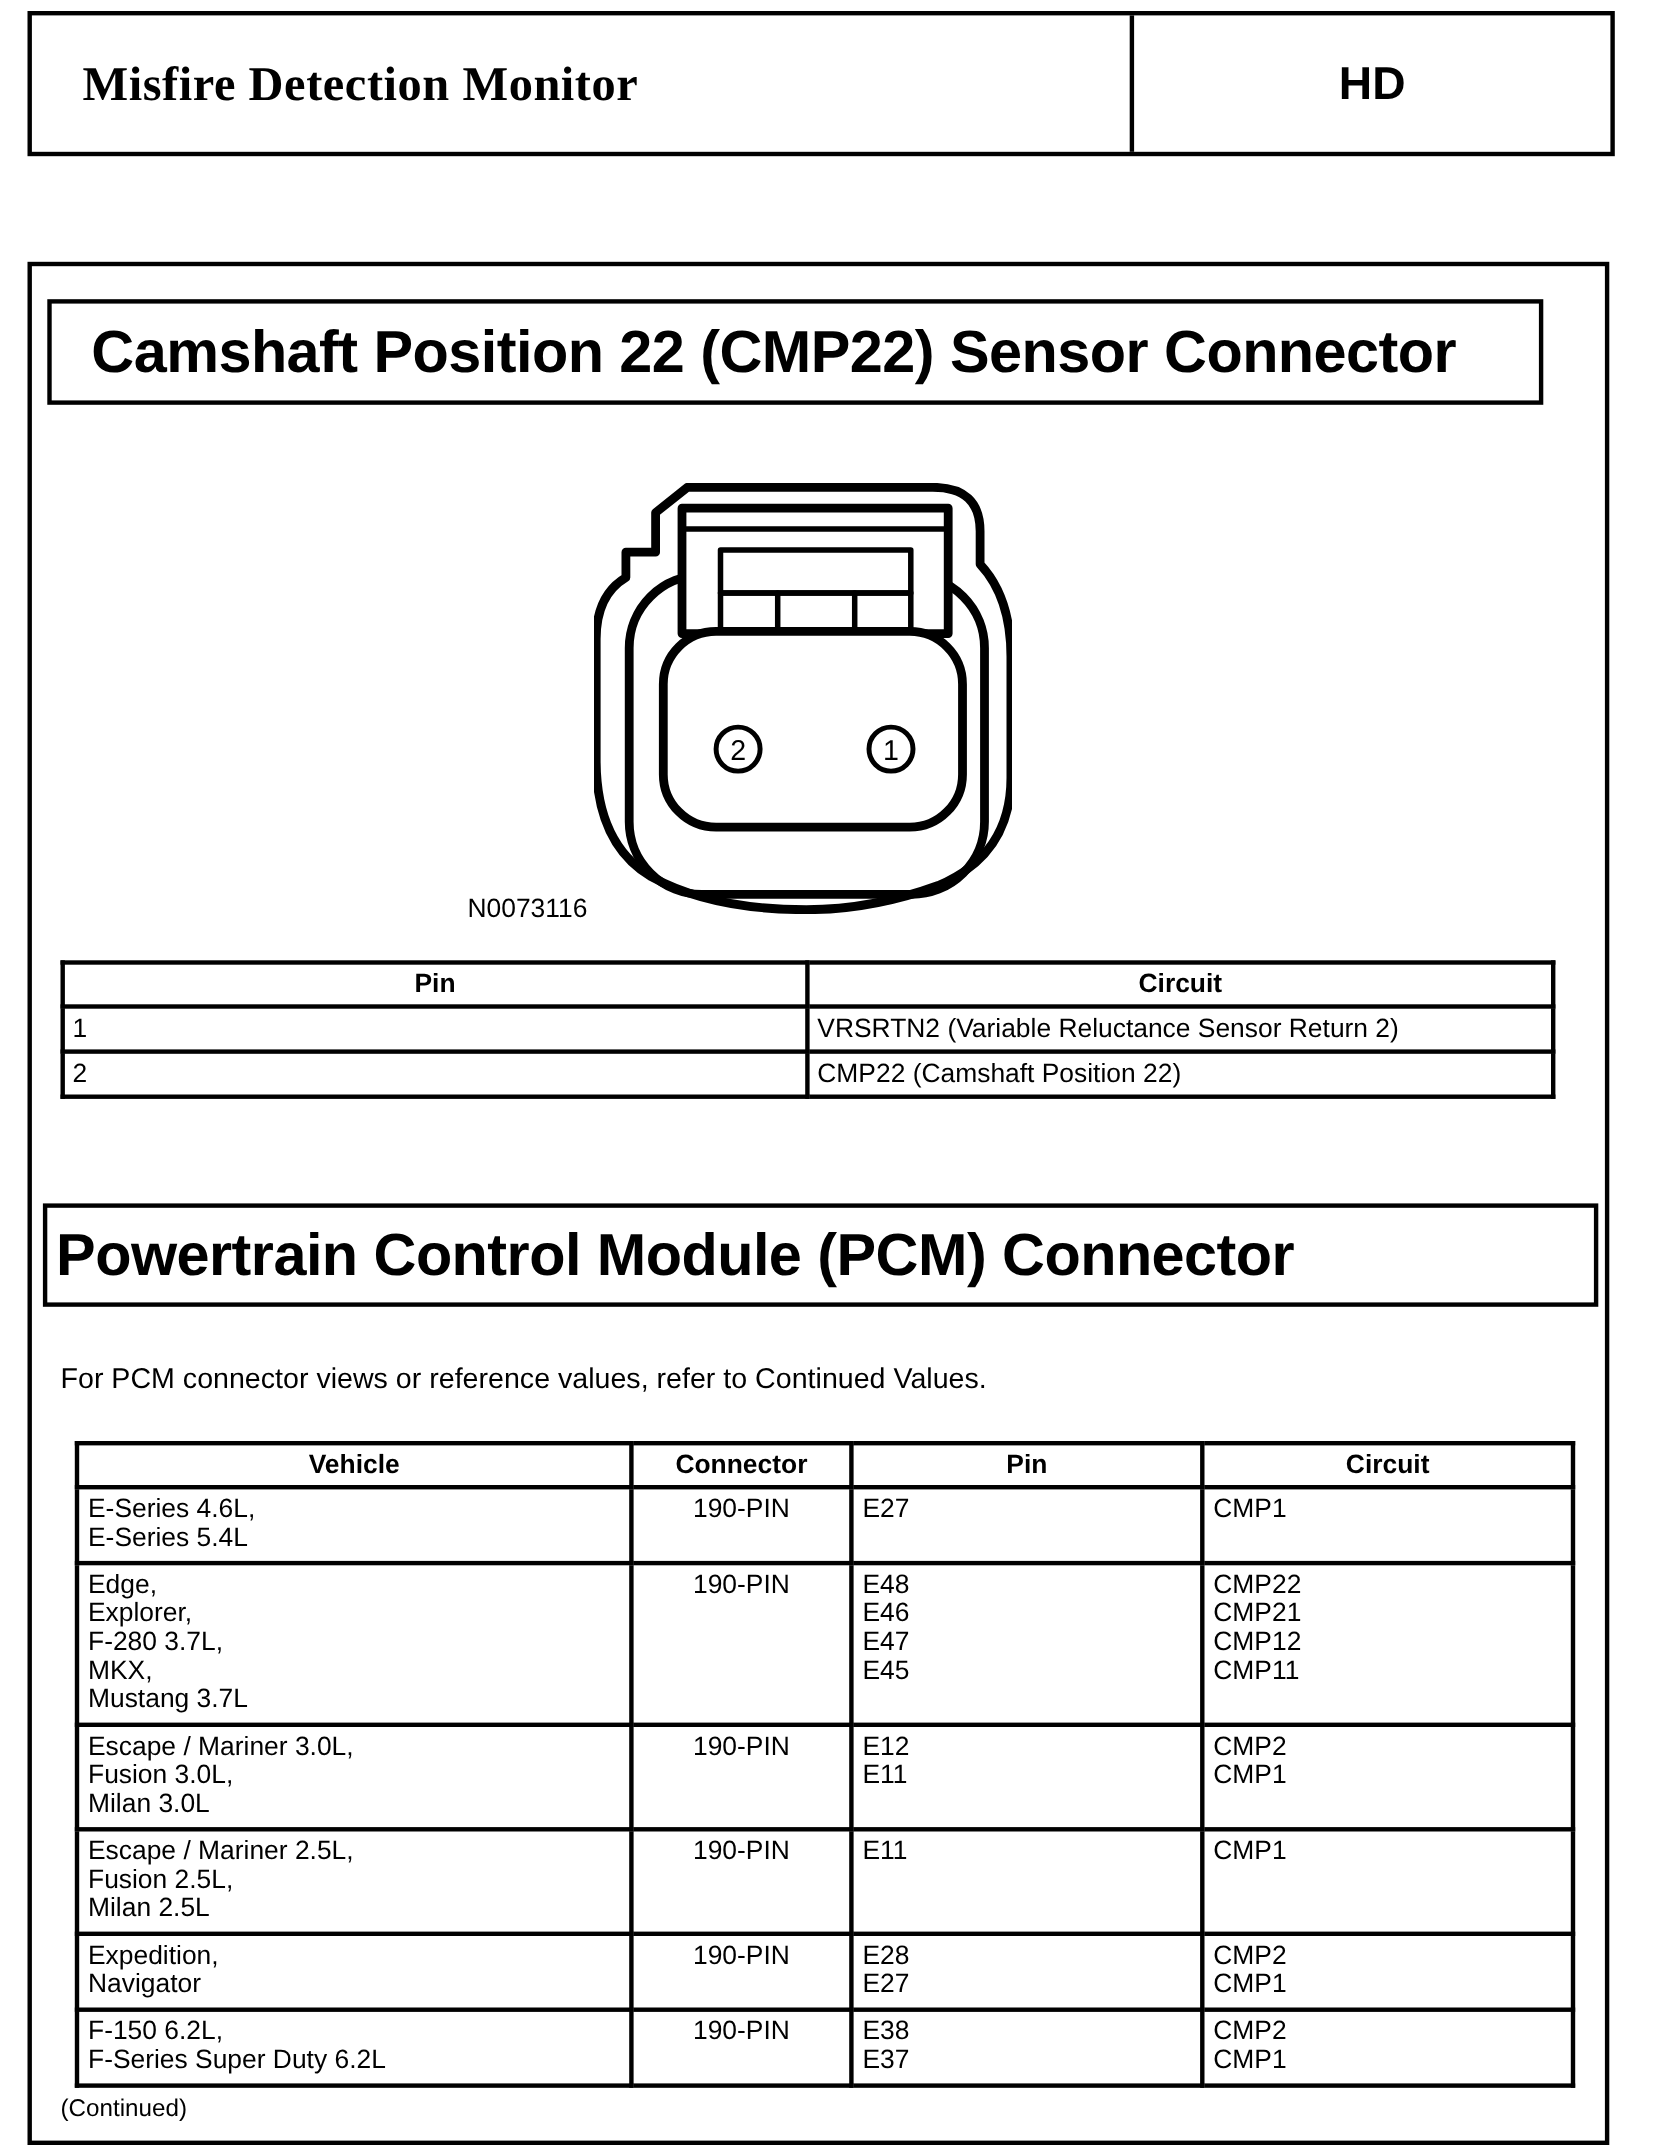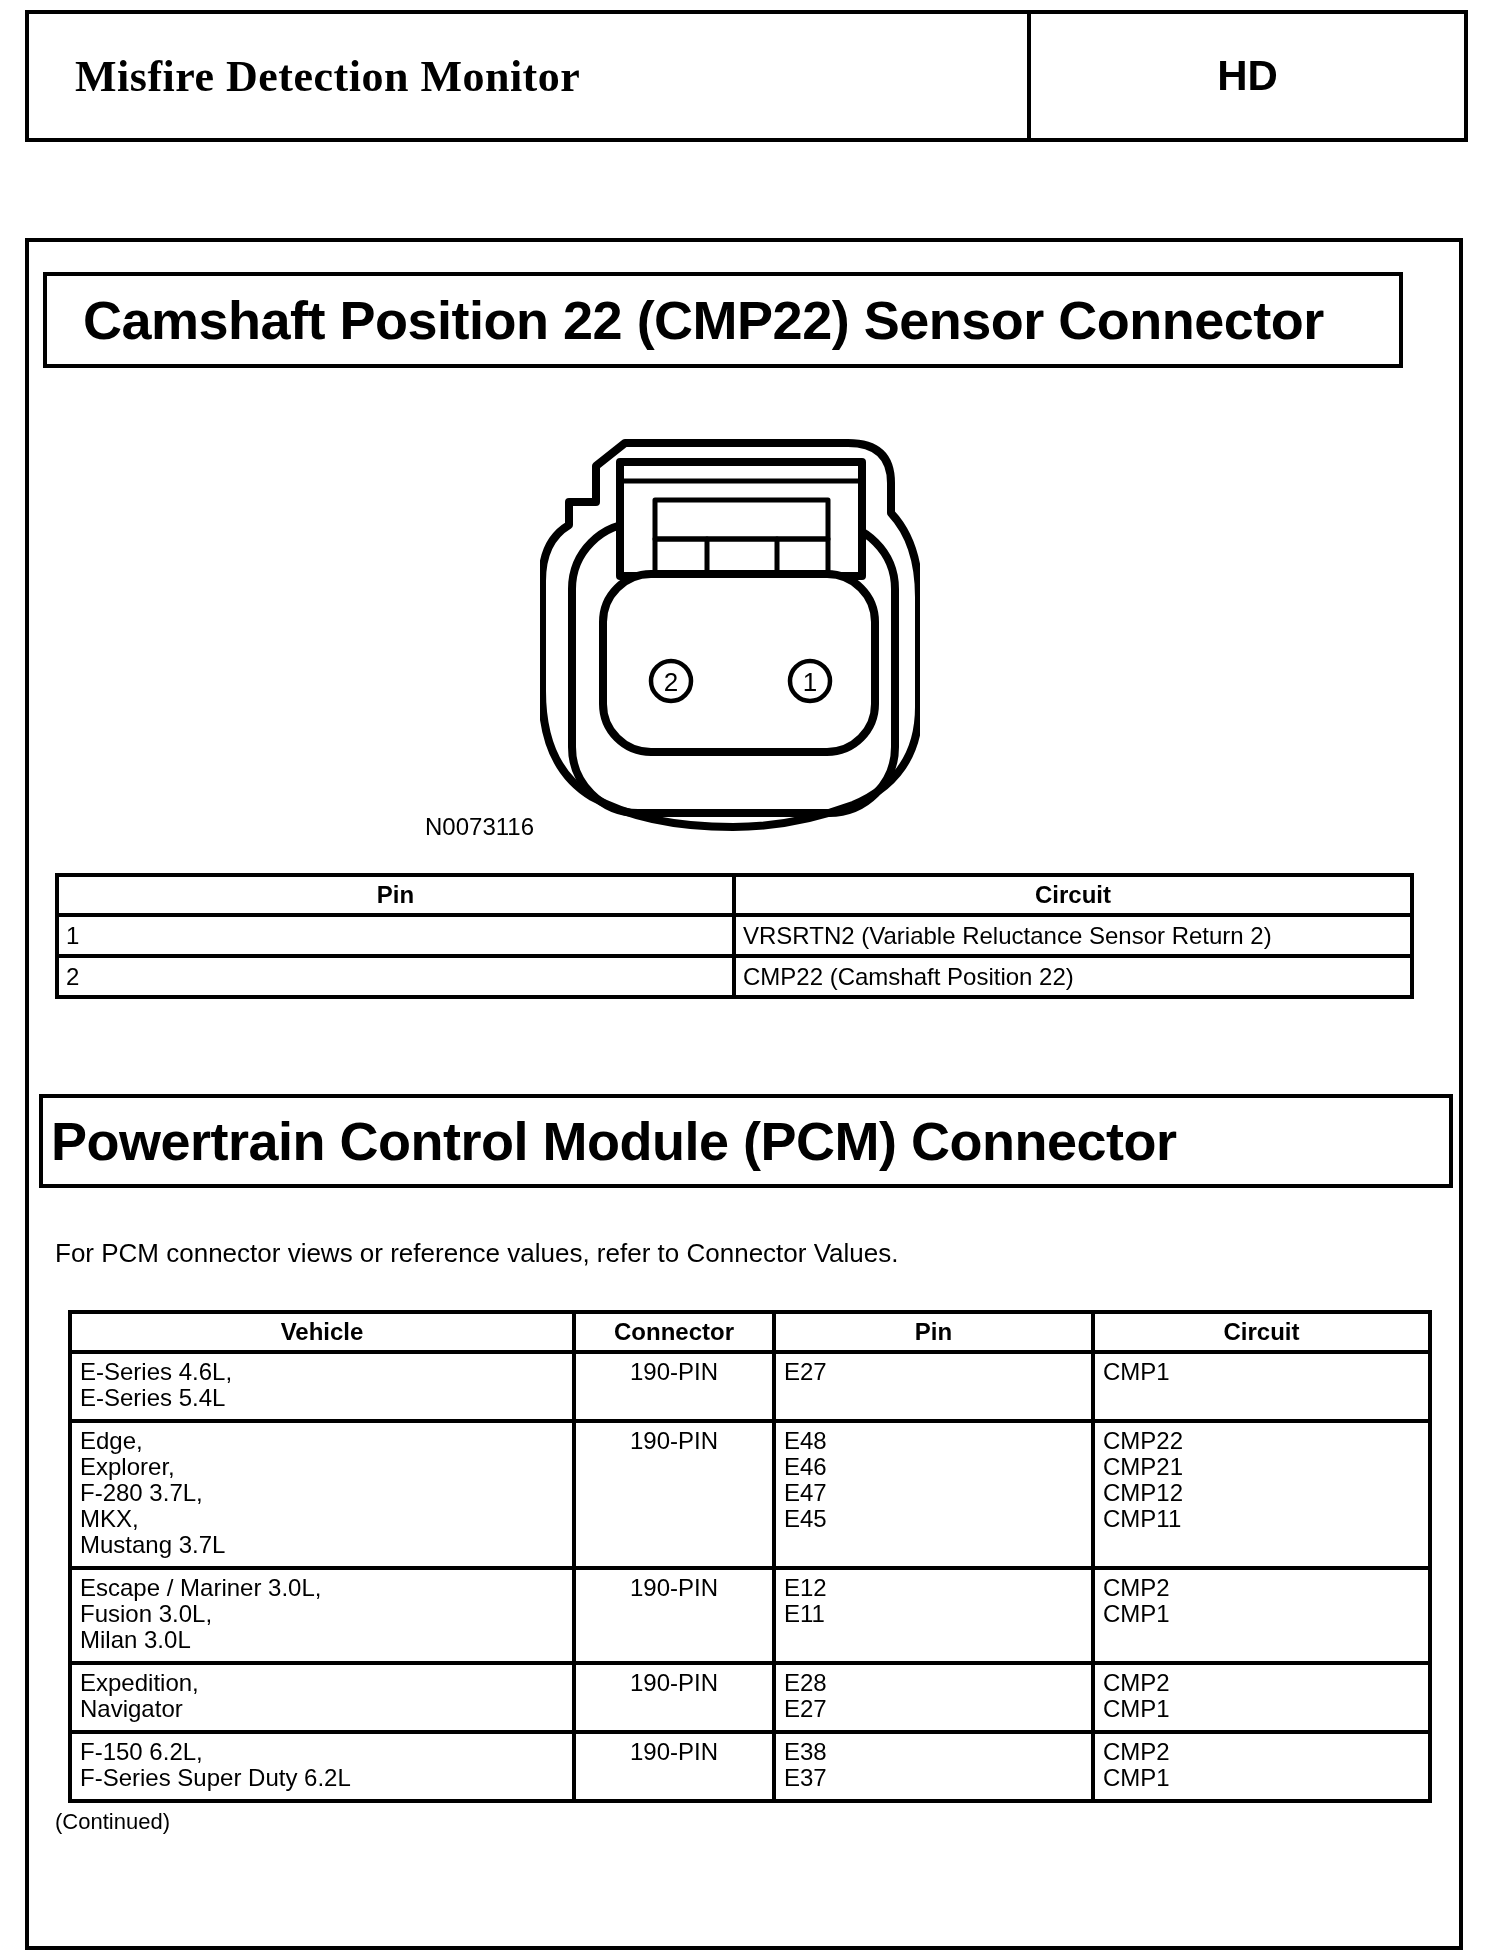--- a/index.html
+++ b/index.html
@@ -145,21 +145,21 @@
           <td>CMP22 (Camshaft Position 22)</td>
         </tr>
       </tbody>
   </table>
 
   <div class="title-box title-box-2">
     <span>Powertrain Control Module (PCM) Connector</span>
   </div>
 
   <p class="intro">
-    <span>For PCM connector views or reference values, refer to </span><span class="ref-link">Connector Values.</span>
+    <span>For PCM connector views or reference values, refer to </span><span class="ref-link">Continued Values.</span>
   </p>
 
   <table class="vehicle-table">
     <colgroup>
       <col style="width:504px">
         <col style="width:200px">
       <col style="width:319px">
         <col style="width:337px">
     </colgroup>
     <thead>
@@ -217,20 +217,34 @@
             <div class="cell-line">E12</div>
             <div class="cell-line">E11</div>
           </td>
           <td>
             <div class="cell-line">CMP2</div>
             <div class="cell-line">CMP1</div>
           </td>
         </tr>
         <tr>
           <td>
+            <div class="cell-line">Escape / Mariner 2.5L,</div>
+            <div class="cell-line">Fusion 2.5L,</div>
+            <div class="cell-line">Milan 2.5L</div>
+          </td>
+          <td class="connector-cell">190-PIN</td>
+          <td>
+            <div class="cell-line">E11</div>
+          </td>
+          <td>
+            <div class="cell-line">CMP1</div>
+          </td>
+        </tr>
+        <tr>
+          <td>
             <div class="cell-line">Expedition,</div>
             <div class="cell-line">Navigator</div>
           </td>
           <td class="connector-cell">190-PIN</td>
           <td>
             <div class="cell-line">E28</div>
             <div class="cell-line">E27</div>
           </td>
           <td>
             <div class="cell-line">CMP2</div>

